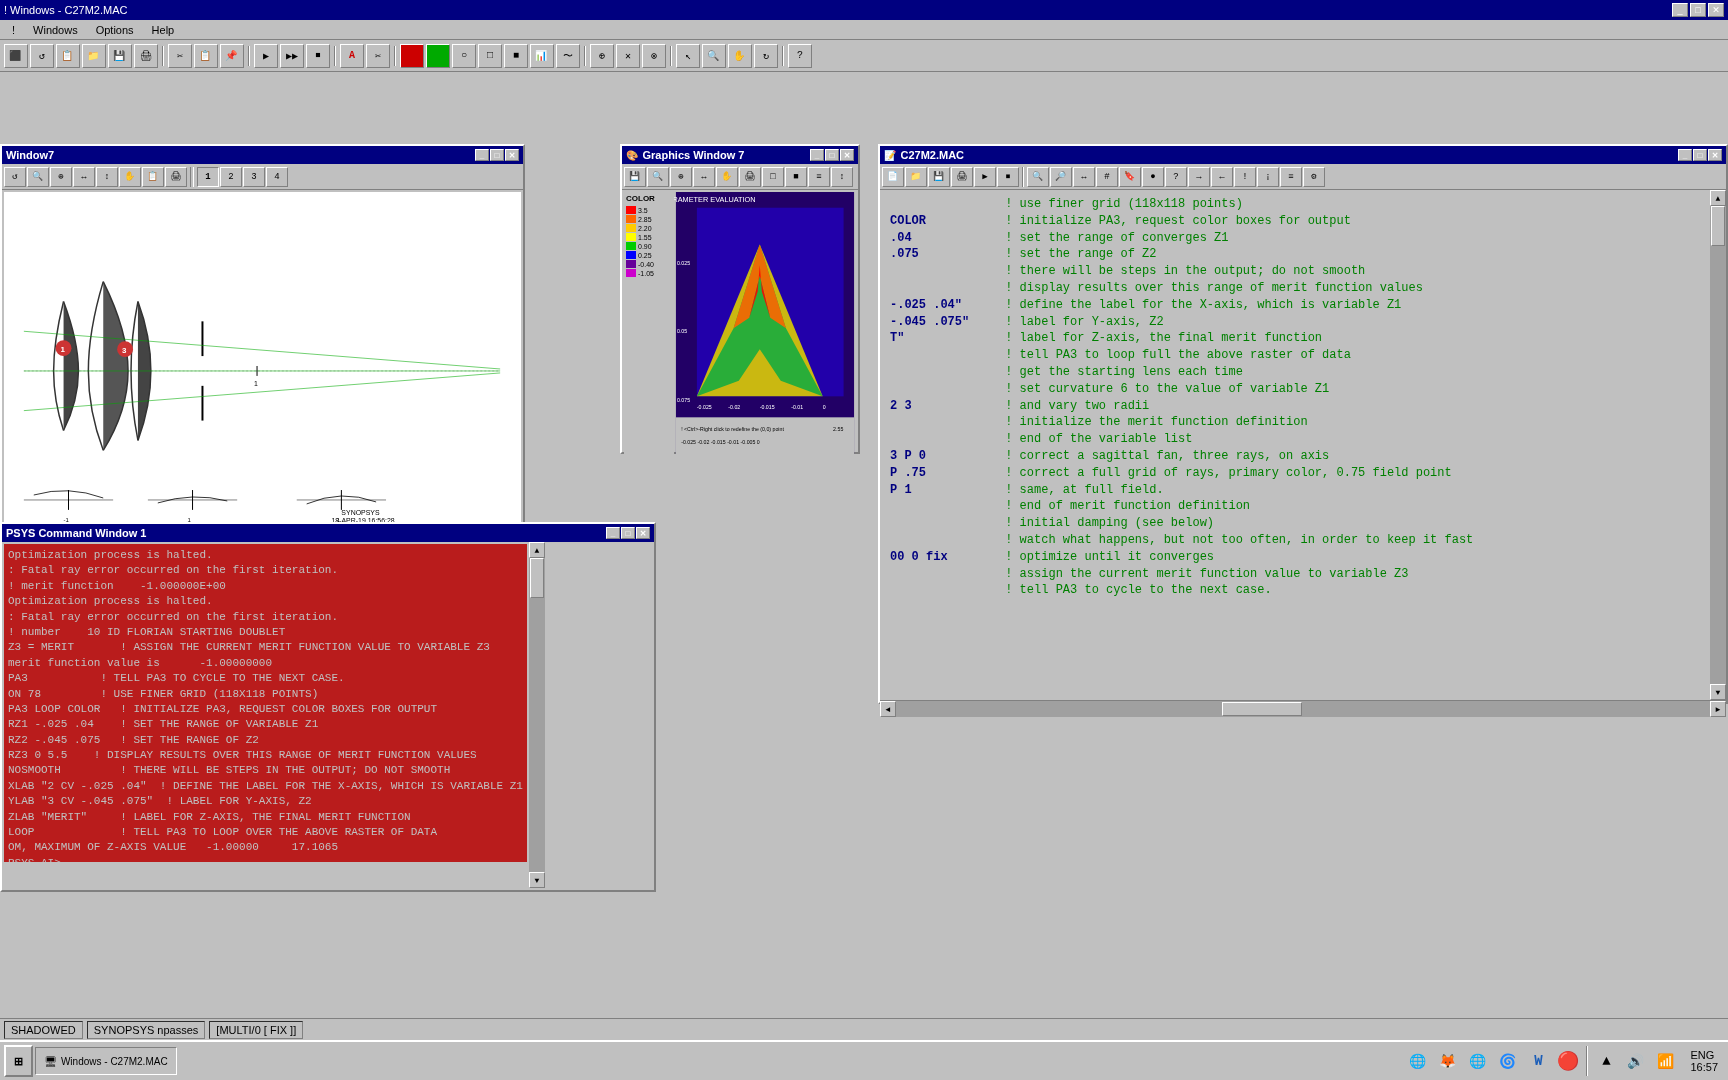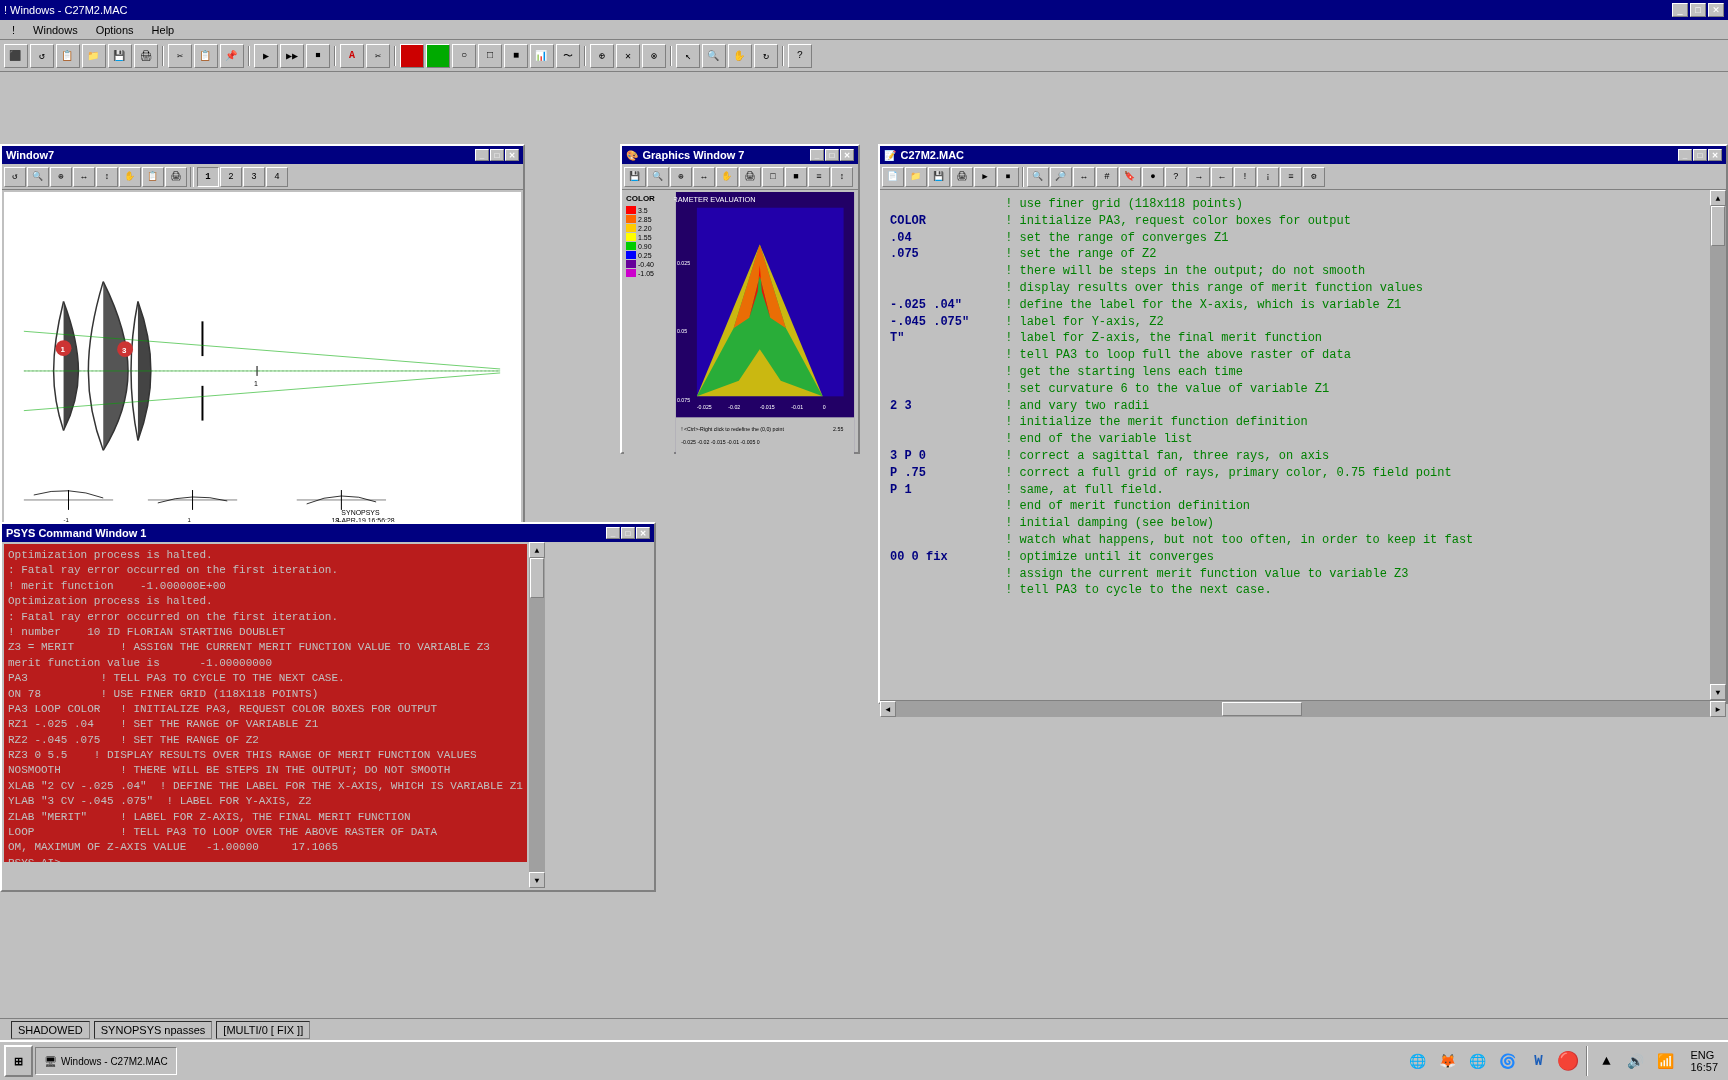--- a/index.html
+++ b/index.html
@@ -206,21 +206,21 @@
     .status-bar {
       position: absolute;
       bottom: 0;
       left: 0;
       right: 0;
       height: 22px;
       background: #c0c0c0;
       border-top: 1px solid #808080;
       display: flex;
       align-items: center;
-      padding: 0 11px;
+      padding: 0 4px;
       font-family: 'Arial', sans-serif;
       font-size: 11px;
       gap: 4px;
     }
     .status-section {
       border: 1px inset #808080;
       padding: 1px 6px;
       height: 18px;
       display: flex;
       align-items: center;

